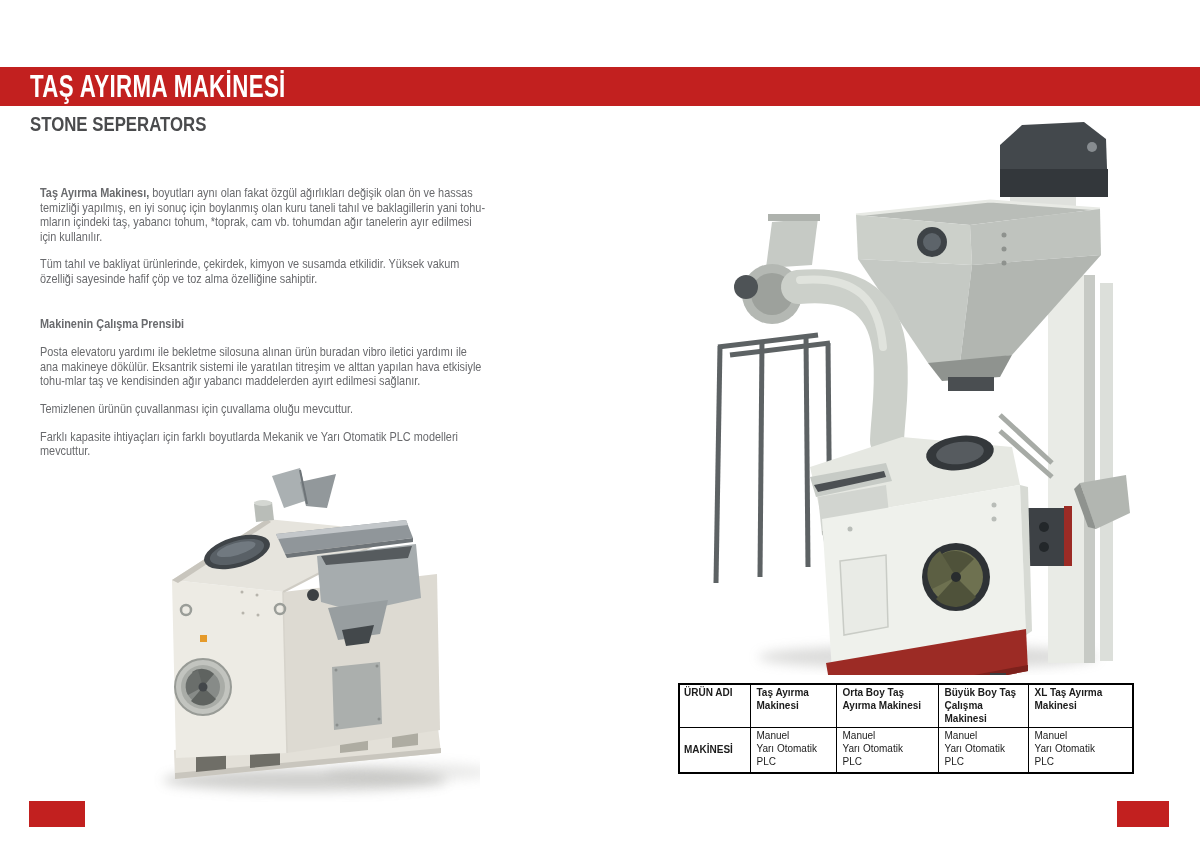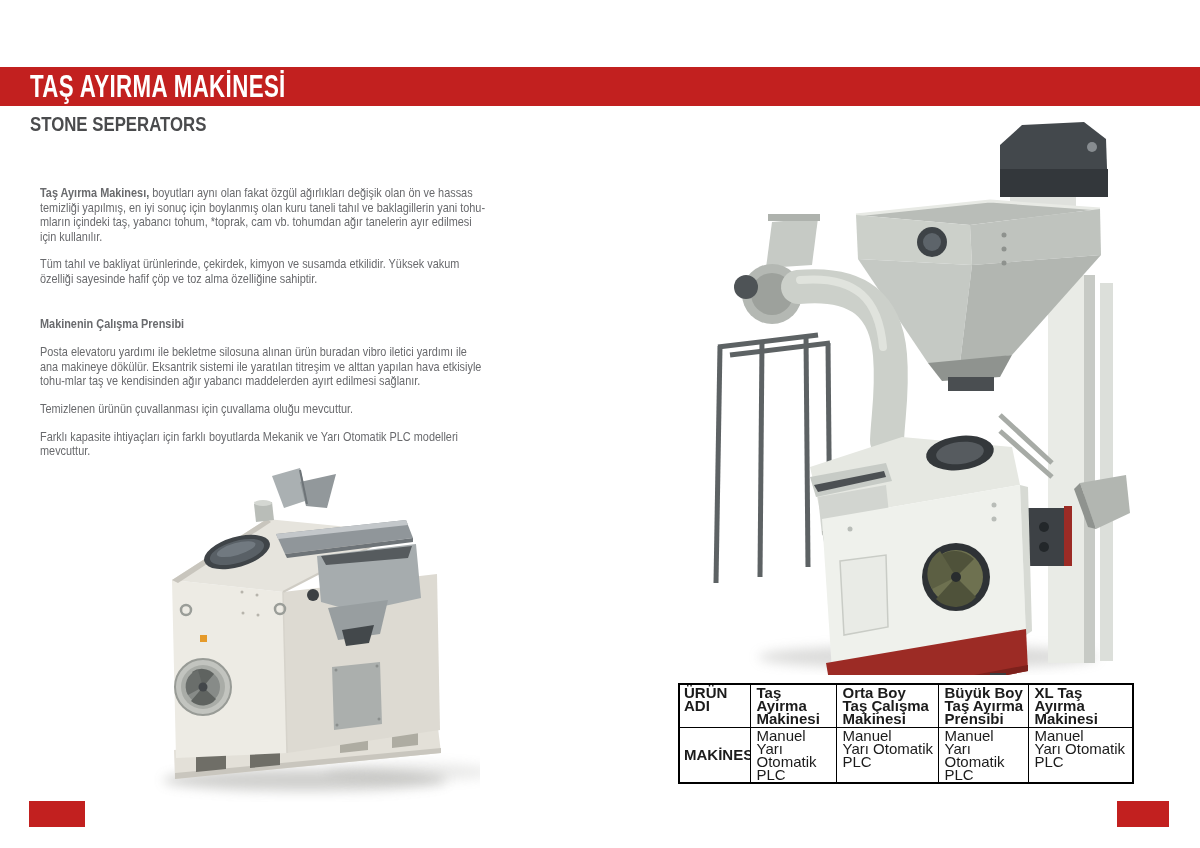--- a/index.html
+++ b/index.html
@@ -37,21 +37,21 @@
   .text-col strong{font-weight:bold;}
   
   .fig{position:absolute; margin:0; padding:0;}
   .fig-left{left:150px; top:462px; width:330px; height:340px;}
   .fig-right{left:660px; top:115px; width:520px; height:560px;}
   .fig svg{display:block; width:100%; height:100%;}
   
   .product-table{
     position:absolute; left:678px; top:683px; border-collapse:collapse;
     table-layout:fixed; width:454px; color:#1b1b1b;
-    font-size:15px; line-height:13.2px;
+    font-size:10px; line-height:13.2px;
   }
   .product-table th,.product-table td{
     border:1px solid #000; vertical-align:top; padding:1px 3px 1px 6px;
     text-align:left; overflow:hidden;
   }
   .product-table{border:2px solid #000;}
   .product-table th{font-weight:bold; padding-left:4px;}
   .product-table td.name{font-weight:bold;margin-left:10px;}
   .product-table tr.r1 td,.product-table tr.r1 th{height:28px;}
   .product-table tr.r2 td,.product-table tr.r2 th{height:16px;}
@@ -250,22 +250,22 @@
       <col style="width:71px">
         <col style="width:86px">
         <col style="width:102px">
         <col style="width:90px">
         <col style="width:105px">
     </colgroup>
     <tbody>
         <tr class="r1">
       <th>ÜRÜN ADI</th>
       <td class="name">Taş Ayırma Makinesi</td>
-      <td class="name">Orta Boy Taş Çalışma Makinesi</td>
-      <td class="name">Büyük Boy Taş Ayırma Prensibi</td>
+      <td class="name">Orta Boy Taş Ayırma Makinesi</td>
+      <td class="name">Büyük Boy Taş Çalışma Makinesi</td>
       <td class="name">XL Taş Ayırma Makinesi</td>
     </tr>
     <tr class="r3">
       <th>MAKİNESİ</th>
       <td>
         <div>Manuel</div>
         <div>Yarı Otomatik</div>
         <div>PLC</div>
       </td>
       <td>

